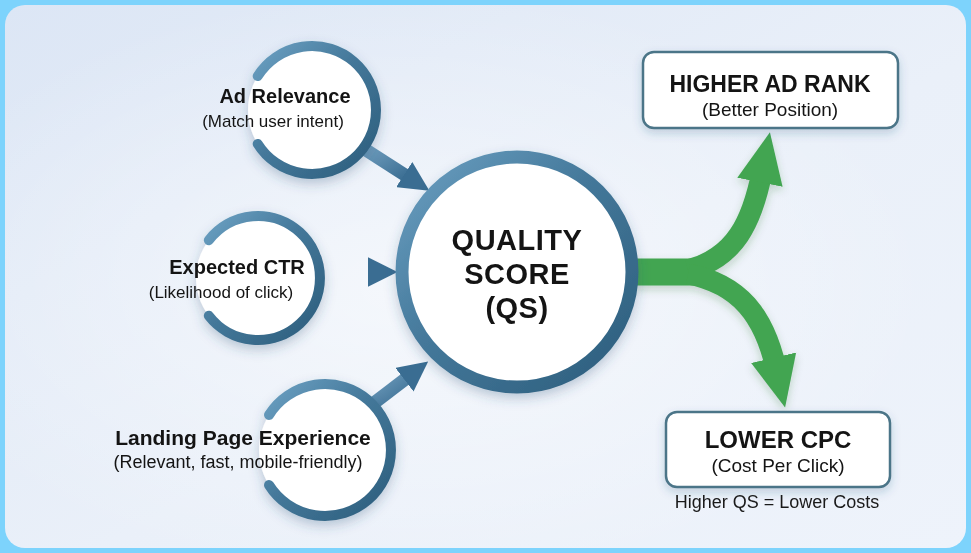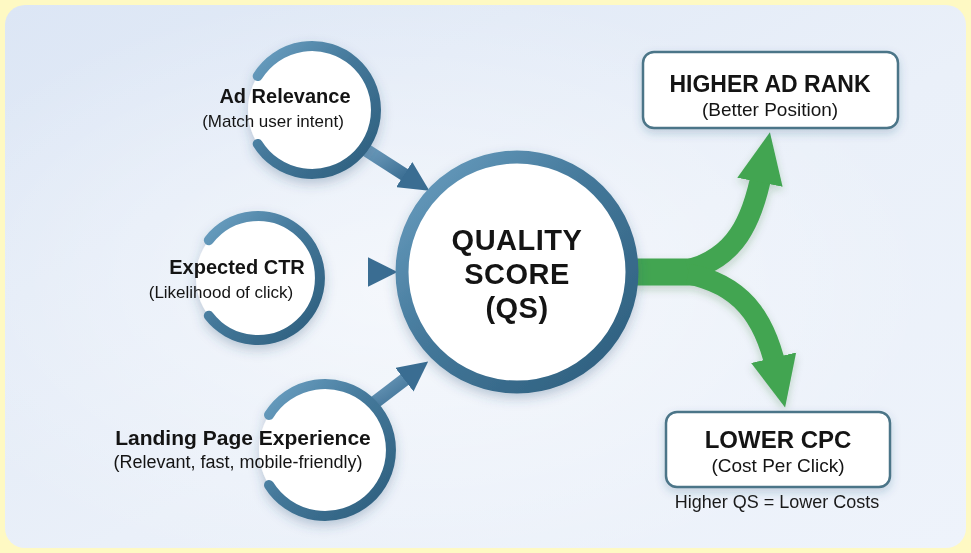--- a/index.html
+++ b/index.html
@@ -1,16 +1,16 @@
 <!DOCTYPE html>
 <html><head>
 <meta charset="utf-8">
 <style>
   html,body { margin:0; padding:0; background:#ffffff; }
-  .canvas { position:relative; width:971px; height:553px; background:#fef9c3; overflow:hidden; }
+  .canvas { position:relative; width:971px; height:553px; background:#7dd3fc; overflow:hidden; }
   svg { display:block; }
   text { font-family:"Liberation Sans", sans-serif; fill:#141414; }
   .lbl-b  { font-weight:bold; font-size:20px; text-anchor:middle; }
   .lbl-b3 { font-weight:bold; font-size:21px; text-anchor:middle; }
   .lbl-s  { font-size:17px; text-anchor:middle; }
   .lbl-s3 { font-size:18px; text-anchor:middle; }
   .center-t { font-weight:bold; font-size:29px; text-anchor:middle; letter-spacing:0.5px; }
   .box-t  { font-weight:bold; font-size:23px; text-anchor:middle; }
   .box-t2 { font-weight:bold; font-size:24px; text-anchor:middle; }
   .box-s  { font-size:19px; text-anchor:middle; }

